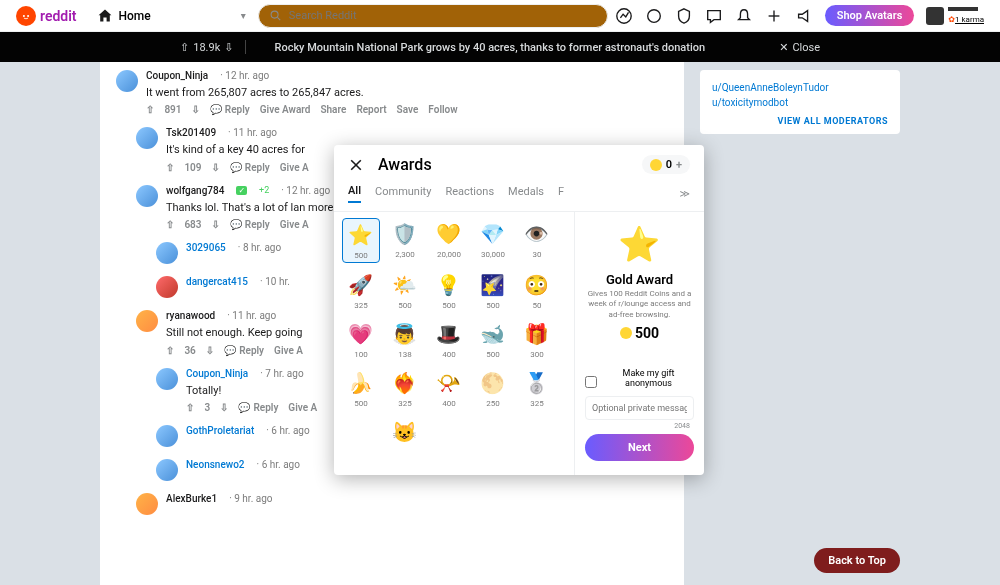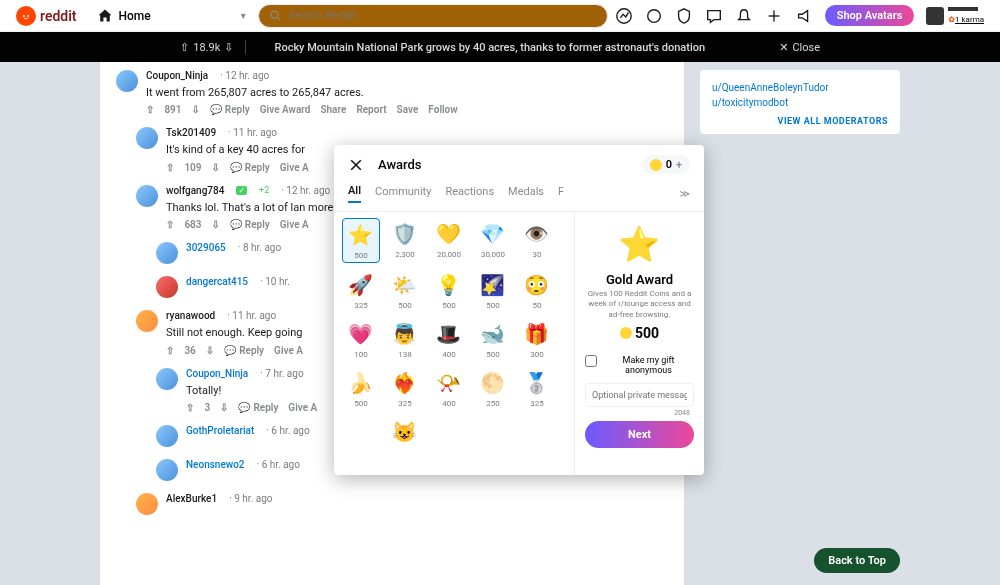--- a/index.html
+++ b/index.html
@@ -2,21 +2,21 @@
 <html><head>
 <meta charset="utf-8">
 <style>
 * { margin: 0; padding: 0; box-sizing: border-box; font-family: -apple-system, BlinkMacSystemFont, "Segoe UI", Roboto, sans-serif; }
 body { background: #030303; width: 1000px; height: 585px; overflow: hidden; position: relative; }
 
 
 .header { height: 32px; background: #fff; display: flex; align-items: center; padding: 0 16px; border-bottom: 1px solid #edeff1; position: relative; z-index: 5; }
 .logo { display: flex; align-items: center; gap: 4px; }
 .logo-circle { width: 20px; height: 20px; background: #ff4500; border-radius: 50%; display: flex; align-items: center; justify-content: center; }
-.logo-text { font-weight: 600; font-size: 14px; color: #7f1d1d; }
+.logo-text { font-weight: 600; font-size: 14px; color: #a21caf; }
 .home-btn { display: flex; align-items: center; gap: 6px; margin-left: 20px; font-size: 12px; font-weight: 500; cursor: pointer; }
 .home-icon { width: 16px; height: 16px; }
 .dropdown-chev { margin-left: 90px; color: #878a8c; font-size: 10px; }
 .search-bar { flex: 1; max-width: 350px; margin-left: 12px; background: #a16207; border: 1px solid #edeff1; border-radius: 16px; height: 24px; display: flex; align-items: center; padding: 0 10px; }
 .search-bar input { border: none; background: none; outline: none; font-size: 11px; flex: 1; margin-left: 6px; }
 .header-icons { display: flex; align-items: center; gap: 12px; margin-left: auto; }
 .header-icons .hicon { width: 18px; height: 18px; color: #1a1a1b; cursor: pointer; }
 .shop-avatars { background: linear-gradient(90deg, #6a5cff, #ec4899); color: #fff; border-radius: 16px; padding: 4px 12px; font-size: 11px; font-weight: 600; cursor: pointer; }
 .user-chip { display: flex; align-items: center; gap: 4px; font-size: 10px; }
 .user-chip .avatar { width: 18px; height: 18px; background: #333; border-radius: 3px; }
@@ -46,48 +46,48 @@
 .c-meta { display: flex; gap: 12px; align-items: center; font-size: 10px; color: #7c7c7c; }
 .c-meta .user { color: #1a1a1b; font-weight: 500; }
 .c-meta .blue { color: #0079d3; font-weight: 500; }
 .c-text { margin: 4px 0; color: #1a1a1b; line-height: 1.4; }
 .c-actions { display: flex; align-items: center; gap: 10px; font-size: 10px; color: #878a8c; font-weight: 600; margin-top: 4px; }
 .c-actions .vote-up, .c-actions .vote-down { cursor: pointer; }
 .c-actions span { cursor: pointer; }
 .award-modal { position: absolute; top: 145px; left: 334px; width: 370px; height: 330px; background: #fff; border-radius: 4px; z-index: 20; display: flex; flex-direction: column; box-shadow: 0 4px 20px rgba(0,0,0,0.3); }
 .am-header { display: flex; align-items: center; padding: 10px 14px; }
 .am-close { width: 16px; height: 16px; cursor: pointer; }
-.am-title { font-size: 13px; font-weight: 500; margin-left: 14px; }
+.am-title { font-size: 16px; font-weight: 500; margin-left: 14px; }
 .am-coins { margin-left: auto; background: #f6f7f8; border-radius: 14px; padding: 3px 8px; display: flex; align-items: center; gap: 4px; font-size: 11px; font-weight: 600; }
 .am-coins .coin { width: 12px; height: 12px; background: #ffd635; border-radius: 50%; }
 .am-coins .plus { color: #878a8c; cursor: pointer; }
 .am-tabs { display: flex; gap: 14px; padding: 0 14px 8px; font-size: 11px; color: #878a8c; border-bottom: 1px solid #edeff1; align-items: center; }
 .am-tabs .tab { cursor: pointer; padding-bottom: 4px; }
 .am-tabs .tab.active { color: #1a1a1b; font-weight: 600; border-bottom: 2px solid #0079d3; }
 .am-body { display: flex; flex: 1; overflow: hidden; }
 .am-grid { flex: 1; padding: 6px 8px; overflow-y: auto; }
 .grid-row { display: flex; gap: 6px; margin-bottom: 6px; }
 .award-item { width: 38px; text-align: center; cursor: pointer; border-radius: 4px; padding: 2px; }
 .award-item.selected { background: #e9f5fd; border: 1px solid #0079d3; }
 .award-icon { width: 28px; height: 28px; margin: 0 auto 2px; border-radius: 4px; display: flex; align-items: center; justify-content: center; font-size: 20px; }
 .award-cost { font-size: 8px; color: #7c7c7c; }
 .am-detail { width: 130px; border-left: 1px solid #edeff1; padding: 10px; display: flex; flex-direction: column; align-items: center; text-align: center; }
 .detail-icon { width: 44px; height: 44px; display: flex; align-items: center; justify-content: center; font-size: 34px; margin-bottom: 6px; }
 .detail-name { font-size: 13px; font-weight: 600; margin-bottom: 2px; }
 .detail-desc { font-size: 8px; color: #7c7c7c; line-height: 1.3; margin-bottom: 5px; }
 .detail-cost { display: flex; align-items: center; gap: 3px; font-size: 14px; font-weight: 700; }
 .detail-cost .coin { width: 12px; height: 12px; background: #ffd635; border-radius: 50%; }
-.anon-row { display: flex; align-items: flex-start; gap: 6px; font-size: 9px; margin-top: 14px; width: 100%; }
+.anon-row { display: flex; align-items: flex-end; gap: 6px; font-size: 9px; margin-top: 27px; width: 100%; }
 .anon-row input[type=checkbox] { width: 12px; height: 12px; }
 .msg-box { width: 100%; margin-top: 8px; position: relative; }
 .msg-box input { width: 100%; border: 1px solid #edeff1; border-radius: 4px; padding: 6px; font-size: 9px; outline: none; }
 .msg-count { position: absolute; right: 4px; bottom: -10px; font-size: 7px; color: #878a8c; }
 .next-btn { width: 100%; margin-top: 14px; background: linear-gradient(90deg, #6a5cff, #ec4899); color: #fff; border: none; border-radius: 16px; padding: 7px; font-size: 11px; font-weight: 700; cursor: pointer; }
 
-.back-top { position: absolute; bottom: 12px; right: 100px; background: #14532d; color: #fff; border-radius: 16px; padding: 6px 14px; font-size: 11px; font-weight: 600; cursor: pointer; z-index: 5; }
+.back-top { position: absolute; bottom: 12px; right: 100px; background: #7f1d1d; color: #fff; border-radius: 16px; padding: 6px 14px; font-size: 11px; font-weight: 600; cursor: pointer; z-index: 5; }
 
 .chev-scroll { margin-left: auto; font-size: 10px; color: #878a8c; cursor: pointer; }
 </style>
 </head>
 <body>
 
 <div class="header">
   <div class="logo">
     <div class="logo-circle">
       <svg width="14" height="14" viewBox="0 0 20 20">

